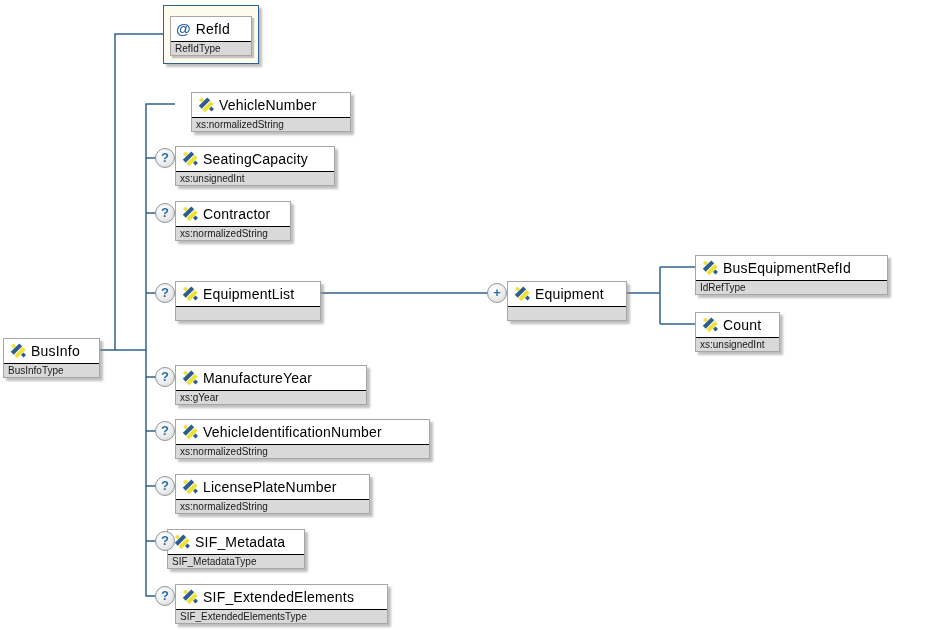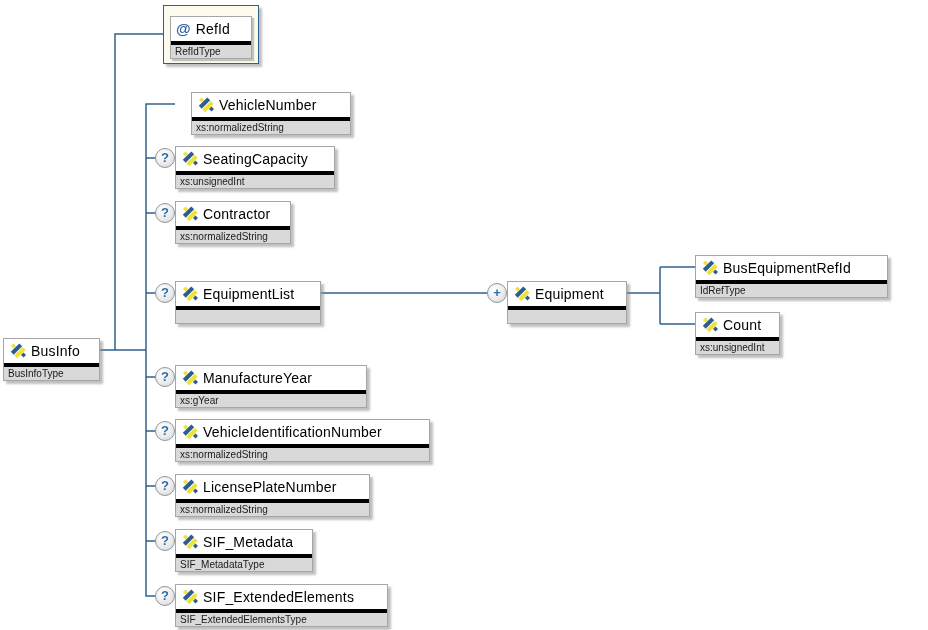--- a/index.html
+++ b/index.html
@@ -22,21 +22,21 @@
     white-space:nowrap;
   }
   .el-icon{width:18px;height:16px;flex:0 0 18px;margin-right:4px;}
   .node-name{
     font-size:14px;font-weight:normal;color:#000000;
     letter-spacing:0.2px;
   }
   .type-band{
     height:13px;line-height:13px;
     background:#d9d9d9;
-    border-top:4px solid #000000;
+    border-top:1px solid #000000;
     font-size:10px;color:#1a1a1a;
     padding:0 4px;white-space:nowrap;overflow:hidden;
   }
 
   
   .attr-wrap{
     position:absolute;
     background:#fdfbee;
     border:1px solid #2f618e;
     box-shadow:3px 3px 2px rgba(140,140,140,0.55);
@@ -212,21 +212,21 @@
     <div class="name-row">
       <svg class="el-icon">
           <use href="#elicon"></use>
         </svg>
       <span class="node-name">LicensePlateNumber</span>
     </div>
     <div class="type-band">xs:normalizedString</div>
   </div>
 
   <div class="badge" style="left:155px;top:531px">?</div>
-  <div class="node" style="left:175px;top:529px;width:138px">
+  <div class="node" style="left:167px;top:529px;width:138px">
     <div class="name-row">
       <svg class="el-icon">
           <use href="#elicon"></use>
         </svg>
       <span class="node-name">SIF_Metadata</span>
     </div>
     <div class="type-band">SIF_MetadataType</div>
   </div>
 
   <div class="badge" style="left:155px;top:586px">?</div>

